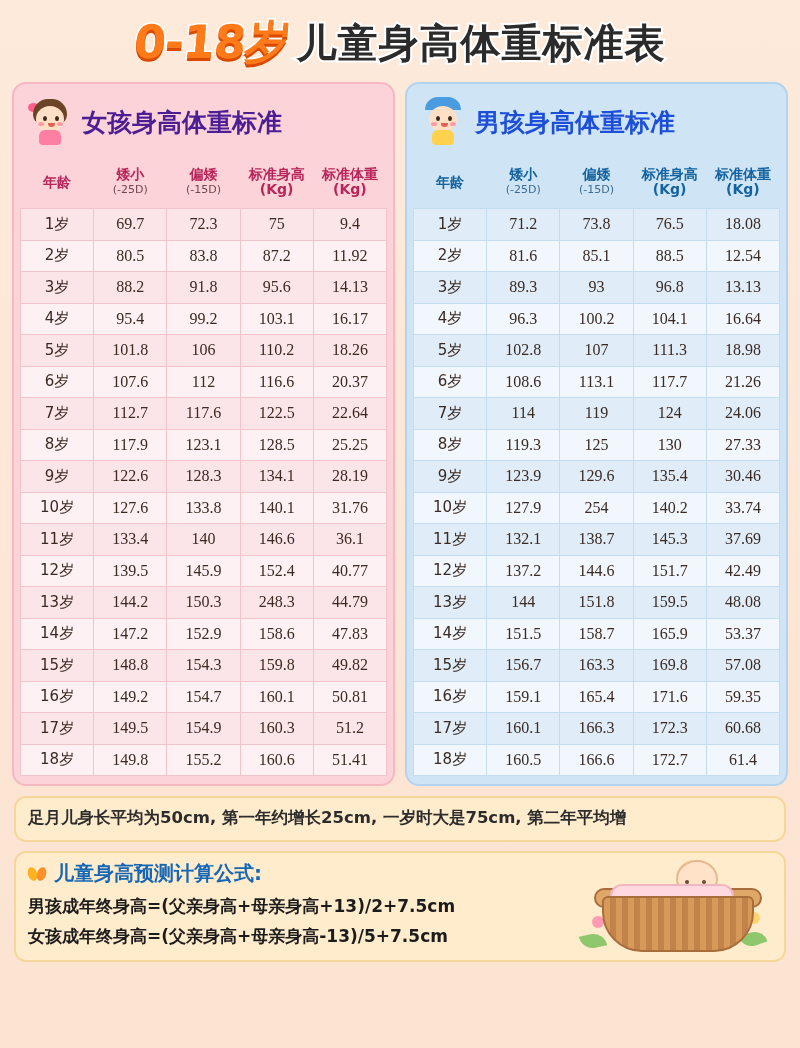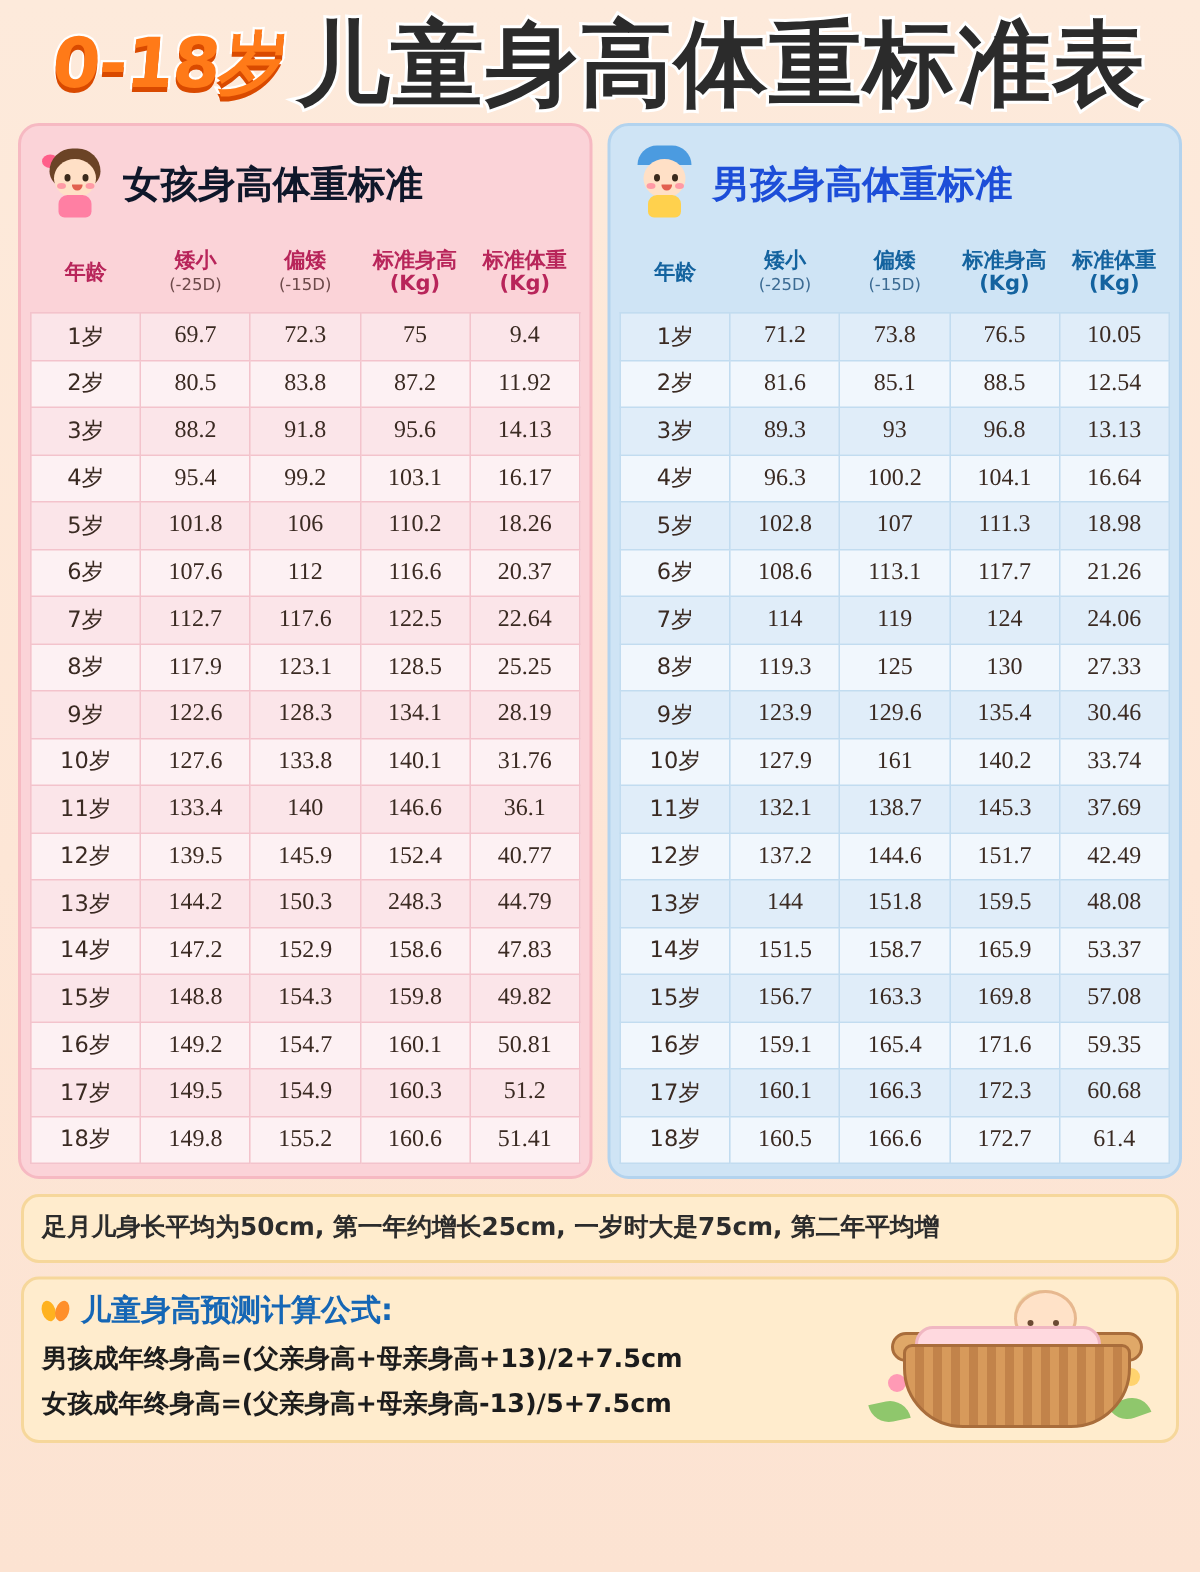--- a/index.html
+++ b/index.html
@@ -30,21 +30,21 @@
     font-weight:bold;
     color:#ff7a18;
     -webkit-text-stroke:3px #ffffff;
     paint-order:stroke fill;
     letter-spacing:-1px;
     font-family:"DejaVu Sans","Liberation Sans",sans-serif;
     text-shadow:0 3px 0 #d94a00;
     transform:skewX(-5deg);
   }
   .title-main{
-    font-size:62px;
+    font-size:40px;
     font-weight:bold;
     color:#2b2b2b;
     -webkit-text-stroke:4px #ffffff;
     paint-order:stroke fill;
     letter-spacing:1px;
     font-family:"DejaVu Sans","Liberation Sans",sans-serif;
   }
 
   
   .tables{
@@ -64,21 +64,21 @@
 
   .card-head{
     display:flex;align-items:center;gap:6px;
     padding:4px 4px 6px 4px;
     height:56px;
   }
   .card-title{
     font-size:25px;font-weight:bold;letter-spacing:0px;
     font-family:"DejaVu Sans","Liberation Sans",sans-serif;
   }
-  .girl .card-title{ color:#0f172a;}
+  .girl .card-title{ color:#4c1d95;}
   .boy .card-title{ color:#1d4ed8;}
 
   
   .avatar{width:52px;height:50px;position:relative;flex:none;}
   .av-hair{position:absolute;left:9px;top:2px;width:34px;height:26px;border-radius:17px 17px 12px 12px;background:#6b4326;}
   .av-face{position:absolute;left:12px;top:9px;width:28px;height:26px;border-radius:50%;background:#ffe0c6;}
   .av-eye{position:absolute;width:4px;height:5px;border-radius:50%;background:#3a2a1c;top:19px;}
   .av-eye.l{left:19px;} .av-eye.r{left:31px;}
   .av-cheek{position:absolute;width:6px;height:4px;border-radius:50%;background:#ff9aa6;top:25px;}
   .av-cheek.l{left:14px;} .av-cheek.r{left:33px;}
@@ -376,21 +376,21 @@
             <th><span>标准身高(Kg)</span></th>
             <th><span>标准体重(Kg)</span></th>
           </tr>
         </thead>
         <tbody>
             <tr>
               <td class="age">1岁</td>
               <td>71.2</td>
               <td>73.8</td>
               <td>76.5</td>
-              <td>10.05</td>
+              <td>18.08</td>
             </tr>
             <tr>
               <td class="age">2岁</td>
               <td>81.6</td>
               <td>85.1</td>
               <td>88.5</td>
               <td>12.54</td>
             </tr>
             <tr>
               <td class="age">3岁</td>
@@ -437,21 +437,21 @@
             <tr>
               <td class="age">9岁</td>
               <td>123.9</td>
               <td>129.6</td>
               <td>135.4</td>
               <td>30.46</td>
             </tr>
             <tr>
               <td class="age">10岁</td>
               <td>127.9</td>
-              <td>161</td>
+              <td>254</td>
               <td>140.2</td>
               <td>33.74</td>
             </tr>
             <tr>
               <td class="age">11岁</td>
               <td>132.1</td>
               <td>138.7</td>
               <td>145.3</td>
               <td>37.69</td>
             </tr>

